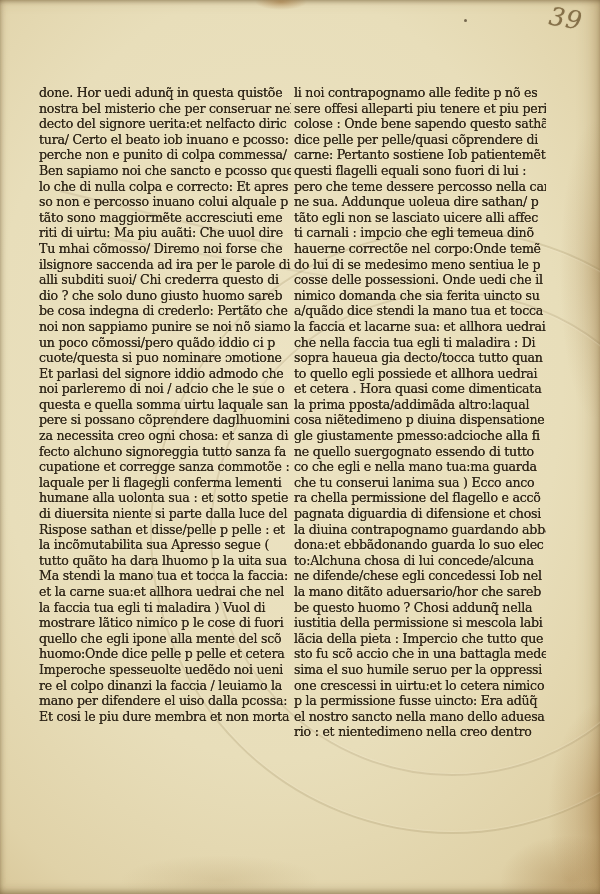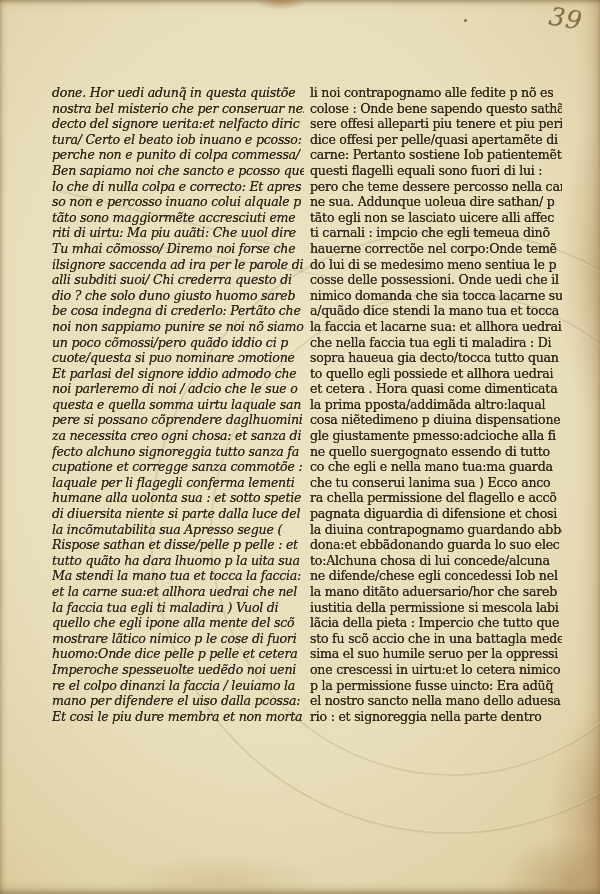--- a/index.html
+++ b/index.html
@@ -38,22 +38,22 @@
     border:2px solid rgba(152,130,88,.20);
     box-shadow: inset 0 0 2px rgba(255,250,230,.5);
   }
 
   
   .col{
     position:absolute;top:85px;width:252px;height:675px;
     overflow:hidden;
     color:#2e2518;
   }
-  #col-left{left:52px;font-style:italic;}
-  #col-right{left:310px;}
+  #col-left{left:39px;}
+  #col-right{left:294px;}
   .text-line{
     white-space:nowrap;
     height:15.6px;line-height:15.6px;
     font-size:12.6px;
     letter-spacing:-0.25px;
     text-shadow:0 0 .5px rgba(46,37,24,.85);
   }
 
   
   #folio{
@@ -108,71 +108,72 @@
       <div class="text-line">Et parlasi del signore iddio admodo che</div>
       <div class="text-line">noi parleremo di noi / adcio che le sue o</div>
       <div class="text-line">questa e quella somma uirtu laquale san</div>
       <div class="text-line">pere si possano cõprendere daglhuomini</div>
       <div class="text-line">za necessita creo ogni chosa: et sanza di</div>
       <div class="text-line">fecto alchuno signoreggia tutto sanza fa</div>
       <div class="text-line">cupatione et corregge sanza commotõe :</div>
       <div class="text-line">laquale per li flagegli conferma lementi</div>
       <div class="text-line">humane alla uolonta sua : et sotto spetie</div>
       <div class="text-line">di diuersita niente si parte dalla luce del</div>
+      <div class="text-line">Rispose sathan et disse/pelle p pelle : et</div>
       <div class="text-line">la incõmutabilita sua  Apresso segue  (</div>
-      <div class="text-line">Rispose sathan et disse/pelle p pelle : et</div>
       <div class="text-line">tutto quãto ha dara lhuomo p la uita sua</div>
       <div class="text-line">Ma stendi la mano tua et tocca la faccia:</div>
       <div class="text-line">et la carne sua:et allhora uedrai che nel</div>
       <div class="text-line">la faccia tua egli ti maladira )  Vuol di</div>
+      <div class="text-line">mostrare lãtico nimico p le cose di fuori</div>
       <div class="text-line">quello che egli ipone alla mente del scõ</div>
-      <div class="text-line">mostrare lãtico nimico p le cose di fuori</div>
       <div class="text-line">huomo:Onde dice pelle p pelle et cetera</div>
       <div class="text-line">Imperoche spesseuolte uedẽdo noi ueni</div>
       <div class="text-line">re el colpo dinanzi la faccia / leuiamo la</div>
       <div class="text-line">mano per difendere el uiso dalla pcossa:</div>
       <div class="text-line">Et cosi le piu dure membra et non morta</div>
     </div>
   <div class="col" id="col-right">
       <div class="text-line">li noi contrapognamo alle fedite p nõ es</div>
+      <div class="text-line">sere offesi alleparti piu tenere et piu peri</div>
       <div class="text-line">colose : Onde bene sapendo questo sathã</div>
-      <div class="text-line">sere offesi alleparti piu tenere et piu peri</div>
-      <div class="text-line">dice offesi per pelle/quasi apertamẽte di</div>
+      <div class="text-line">dice pelle per pelle/quasi cõprendere di</div>
       <div class="text-line">carne: Pertanto sostiene Iob patientemẽte</div>
       <div class="text-line">questi flagelli equali sono fuori di lui :</div>
       <div class="text-line">pero che teme dessere percosso nella car</div>
       <div class="text-line">ne sua. Addunque uoleua dire sathan/ p</div>
       <div class="text-line">tãto egli non se lasciato uicere alli affec</div>
       <div class="text-line">ti carnali : impcio che egli temeua dinõ</div>
       <div class="text-line">hauerne correctõe nel corpo:Onde temẽ</div>
       <div class="text-line">do lui di se medesimo meno sentiua le p</div>
       <div class="text-line">cosse delle possessioni. Onde uedi che il</div>
-      <div class="text-line">nimico domanda che sia tocca lacarne su</div>
+      <div class="text-line">nimico domanda che sia ferita uincto su</div>
       <div class="text-line">a/quãdo dice stendi la mano tua et tocca</div>
       <div class="text-line">la faccia et lacarne sua: et allhora uedrai</div>
       <div class="text-line">che nella faccia tua egli ti maladira : Di</div>
       <div class="text-line">sopra haueua gia decto/tocca tutto quan</div>
       <div class="text-line">to quello egli possiede et allhora uedrai</div>
       <div class="text-line">et cetera . Hora quasi come dimenticata</div>
       <div class="text-line">la prima pposta/addimãda altro:laqual</div>
       <div class="text-line">cosa niẽtedimeno p diuina dispensatione</div>
       <div class="text-line">gle giustamente pmesso:adcioche alla fi</div>
       <div class="text-line">ne quello suergognato essendo di tutto</div>
       <div class="text-line">co che egli e nella mano tua:ma  guarda</div>
       <div class="text-line">che tu conserui lanima sua )  Ecco anco</div>
       <div class="text-line">ra chella permissione del flagello e accõ</div>
       <div class="text-line">pagnata diguardia di difensione et chosi</div>
       <div class="text-line">la diuina contrapognamo guardando abbã</div>
       <div class="text-line">dona:et ebbãdonando guarda lo suo elec</div>
       <div class="text-line">to:Alchuna chosa di lui concede/alcuna</div>
       <div class="text-line">ne difende/chese egli concedessi Iob nel</div>
       <div class="text-line">la mano ditãto aduersario/hor che sareb</div>
+      <div class="text-line">be questo huomo ? Chosi addunq̃ nella</div>
       <div class="text-line">iustitia della permissione si mescola labi</div>
       <div class="text-line">lãcia della pieta : Impercio che tutto que</div>
       <div class="text-line">sto fu scõ accio che in una battagla mede</div>
       <div class="text-line">sima el suo humile seruo per la oppressi</div>
       <div class="text-line">one crescessi in uirtu:et lo cetera nimico</div>
       <div class="text-line">p la permissione fusse uincto: Era adũq̃</div>
       <div class="text-line">el nostro sancto nella mano dello aduesa</div>
-      <div class="text-line">rio : et signoreggia nella parte dentro</div>
+      <div class="text-line">rio : et nientedimeno nella creo dentro</div>
     </div>
 
 </div>
 
 </body></html>

